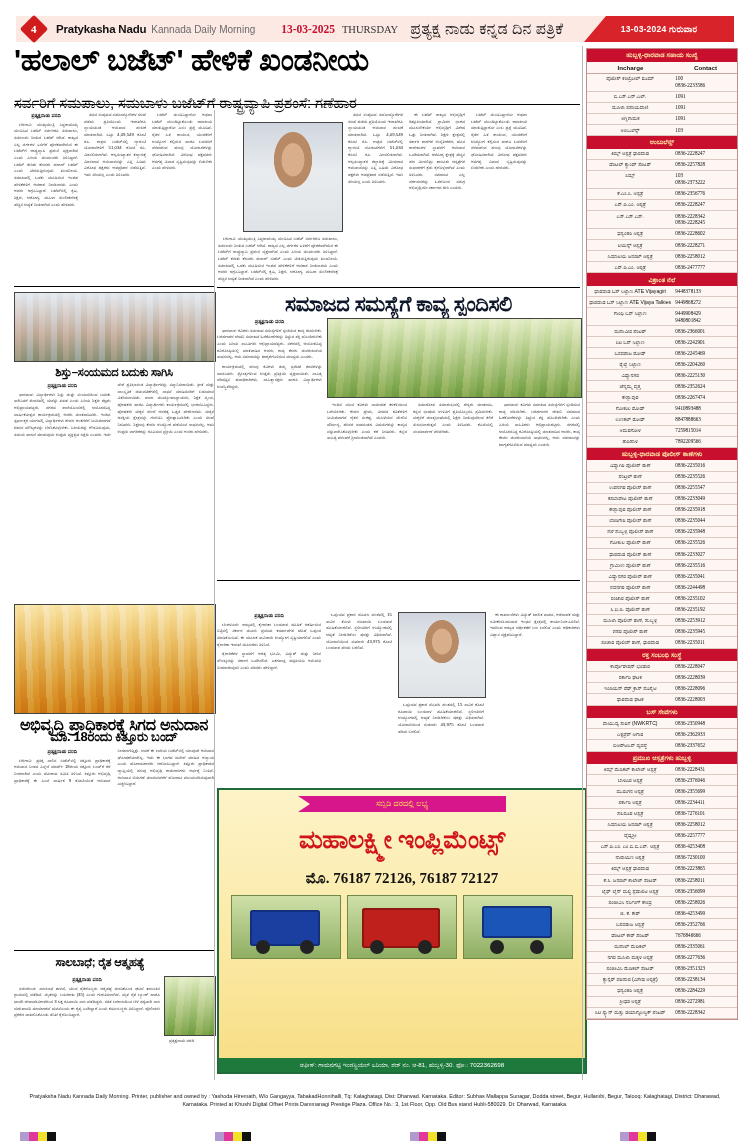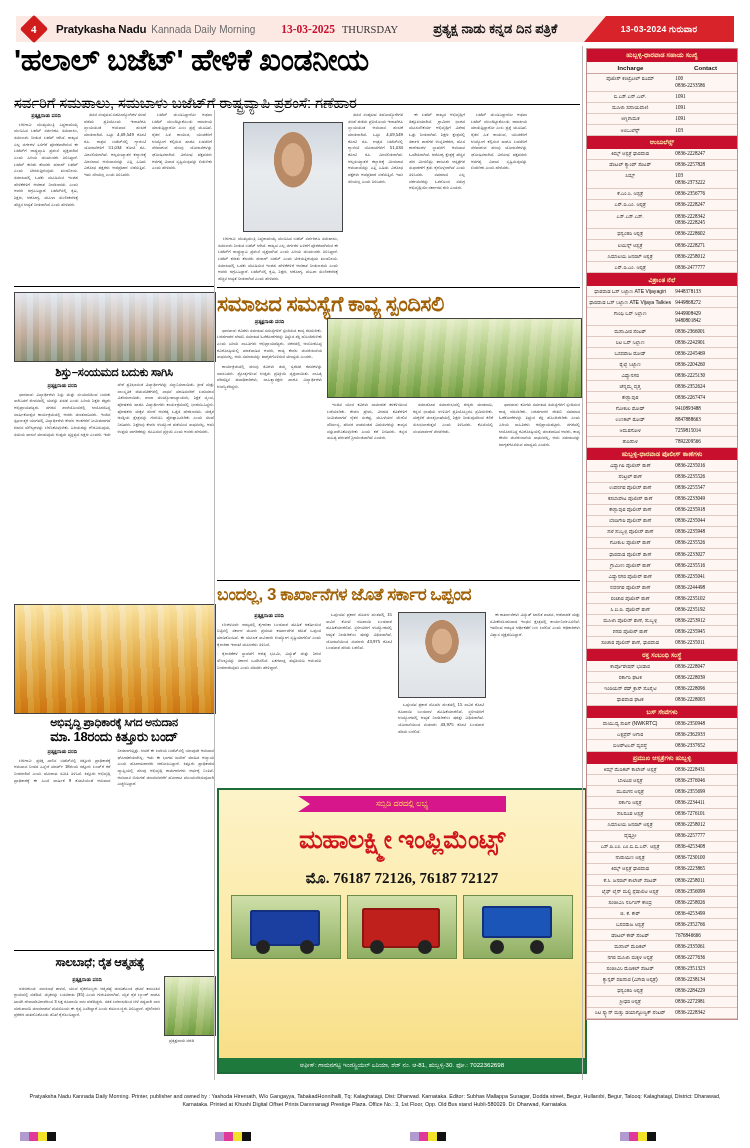--- a/index.html
+++ b/index.html
@@ -7,21 +7,21 @@
   .page{width:750px;height:1148px;position:relative;background:#ffffff;}
 
   
   .masthead{position:absolute;left:16px;top:16px;width:718px;height:26px;background:#fce9e4;display:flex;align-items:center;}
   .mh-diamond{width:20px;height:20px;background:#d01c1c;transform:rotate(45deg);margin-left:8px;display:flex;align-items:center;justify-content:center;border-radius:2px;}
   .mh-diamond span{transform:rotate(-45deg);color:#fff;font-size:11px;font-weight:bold;font-family:"Liberation Serif",serif;}
   .mh-name{margin-left:12px;font-size:11.5px;font-weight:bold;font-family:"Liberation Sans",sans-serif;color:#111;letter-spacing:-.2px;text-align:right;}
   .mh-sub{margin-left:5px;font-size:10px;color:#6a6a6a;}
   .mh-date{margin-left:26px;font-size:11.5px;font-weight:bold;color:#c8102e;font-family:"Liberation Serif",serif;}
   .mh-day{margin-left:7px;font-size:10.5px;color:#333;font-family:"Liberation Serif",serif;}
-  .mh-kn{margin-left:35px;font-size:13px;color:#111;font-weight:bold;}
+  .mh-kn{margin-left:12px;font-size:16px;color:#111;font-weight:normal;}
   .mh-redband{position:absolute;right:0;top:0;height:26px;width:150px;background:#d8232a;
     clip-path:polygon(22px 0,150px 0,150px 26px,0 26px);display:flex;align-items:center;justify-content:center;}
   .mh-redband span{color:#fff;font-size:8.5px;font-weight:bold;letter-spacing:.2px;}
 
   
   .headline-wrap{position:absolute;left:14px;top:44px;width:566px;}
   .headline{font-size:30px;font-weight:bold;letter-spacing:-.5px;line-height:1.08;color:#000;white-space:nowrap;}
   .subhead{font-size:15px;margin-top:18px;color:#000;white-space:nowrap;letter-spacing:-.2px;}
   .rule-under{position:absolute;left:14px;top:104px;width:566px;height:1px;background:#000;}
 
@@ -42,25 +42,25 @@
      repeating-linear-gradient(95deg,#9db977 0 7px,#7ea05c 7px 14px,#c3cf8d 14px 21px),
      linear-gradient(180deg,#dfe8c9,#6f8f4e);background-blend-mode:soft-light,normal;}
   .saffron{background:
      repeating-linear-gradient(88deg,#e79b3c 0 6px,#c87a26 6px 13px,#f0c37a 13px 19px),
      linear-gradient(180deg,#f6e3c2,#b9762a);background-blend-mode:soft-light,normal;}
   .portrait-man{background:
      radial-gradient(ellipse at 50% 34%,#d8ae8b 0 16%,#b98a66 17% 27%,transparent 28%),
      linear-gradient(180deg,#cfd6dd 0%,#e9ecef 45%,#dfe3e7 100%);}
 
   .mini-head{font-size:11.5px;font-weight:bold;text-align:center;letter-spacing:-.3px;color:#000;}
-  .mini-head2{font-size:11px;font-weight:bold;text-align:center;letter-spacing:-.3px;color:#000;}
+  .mini-head2{font-size:16px;font-weight:bold;text-align:center;letter-spacing:-.3px;color:#000;}
   .sec-rule{height:1px;background:#000;}
   .vrule{position:absolute;width:1px;background:#b9b9b9;}
 
-  .big-mid-head{position:absolute;font-size:21px;font-weight:bold;text-align:left;letter-spacing:-.5px;color:#a16207;white-space:nowrap;}
+  .big-mid-head{position:absolute;font-size:21px;font-weight:bold;text-align:center;letter-spacing:-.5px;color:#0f172a;white-space:nowrap;}
 
   
   .sidebar{position:absolute;left:586px;top:48px;width:150px;border:1px solid #c08c8c;background:#fdf6f2;}
   .sb-head{background:#c8102e;color:#ffe9a8;font-size:6.4px;font-weight:bold;text-align:center;padding:2.4px 1px;letter-spacing:.1px;}
   .sb-colhead{display:flex;border-bottom:1px solid #c9a59e;background:#fdf6f2;}
   .sb-colhead div{font-size:6.2px;font-weight:bold;text-align:center;padding:2px 0;color:#111;font-family:"Liberation Sans",sans-serif;}
   .sb-colhead .c1{width:58%;} .sb-colhead .c2{width:42%;}
   .sb-row{display:flex;border-bottom:1px solid #e0c9c2;}
   .sb-row .n{width:58%;font-size:5.1px;text-align:center;padding:1.6px 2px;color:#111;line-height:1.3;}
   .sb-row .v{width:42%;font-size:5.1px;padding:1.6px 2px;color:#111;line-height:1.35;font-family:"Liberation Serif",serif;}
@@ -163,21 +163,20 @@
     <p>ಇಂದಿನ ಯುವ ಕವಿಗಳು ಸಾಮಾಜಿಕ ಕಳಕಳಿಯಿಂದ ಬರೆಯಬೇಕು. ಕೇವಲ ಪ್ರೇಮ, ವಿರಹದ ಕವಿತೆಗಳಿಗೆ ಸೀಮಿತವಾಗದೆ ರೈತರ ಸಂಕಷ್ಟ, ಮಹಿಳೆಯರ ಮೇಲಿನ ದೌರ್ಜನ್ಯ, ಪರಿಸರ ನಾಶದಂತಹ ವಿಷಯಗಳನ್ನು ಕಾವ್ಯದ ವಸ್ತುವಾಗಿಸಿಕೊಳ್ಳಬೇಕು ಎಂದು ಕರೆ ನೀಡಿದರು. ಕನ್ನಡ ಸಾಹಿತ್ಯ ಪರಂಪರೆ ಶ್ರೀಮಂತವಾಗಿದೆ ಎಂದರು.</p>
   </div>
   <div class="col" style="left:413px;top:402px;width:80px;height:172px;">
     <p>ಸಮಾರೋಪ ಸಮಾರಂಭದಲ್ಲಿ ಗಣ್ಯರು ಮಾತನಾಡಿ, ಕನ್ನಡ ಭಾಷೆಯ ಉಳಿವಿಗೆ ಪ್ರತಿಯೊಬ್ಬರೂ ಶ್ರಮಿಸಬೇಕು. ಮಕ್ಕಳಿಗೆ ಮಾತೃಭಾಷೆಯಲ್ಲಿ ಶಿಕ್ಷಣ ನೀಡುವುದರಿಂದ ಕಲಿಕೆ ಸುಲಭವಾಗುತ್ತದೆ ಎಂದು ತಿಳಿಸಿದರು. ಕೊನೆಯಲ್ಲಿ ವಂದನಾರ್ಪಣೆ ನೆರವೇರಿತು.</p>
   </div>
   <div class="col" style="left:499px;top:402px;width:81px;height:172px;">
     <p>ಧಾರವಾಡ: ಕವಿಗಳು ಸಮಾಜದ ಸಮಸ್ಯೆಗಳಿಗೆ ಸ್ಪಂದಿಸುವ ಕಾವ್ಯ ರಚಿಸಬೇಕು. ಬರಹಗಾರರ ಲೇಖನಿ ಸಮಾಜದ ಓರೆಕೋರೆಗಳನ್ನು ತಿದ್ದುವ ಶಕ್ತಿ ಹೊಂದಿರಬೇಕು ಎಂದು ಹಿರಿಯ ಸಾಹಿತಿಗಳು ಅಭಿಪ್ರಾಯಪಟ್ಟರು. ನಗರದಲ್ಲಿ ಆಯೋಜಿಸಿದ್ದ ಕವಿಗೋಷ್ಠಿಯಲ್ಲಿ ಮಾತನಾಡಿದ ಅವರು, ಕಾವ್ಯ ಕೇವಲ ಮನರಂಜನೆಯ ಸಾಧನವಲ್ಲ, ಅದು ಸಮಾಜವನ್ನು ಜಾಗೃತಗೊಳಿಸುವ ಮಾಧ್ಯಮ ಎಂದರು.</p>
   </div>
 
   <div class="sec-rule" style="position:absolute;left:217px;top:580px;width:363px;"></div>
-  <div class="big-mid-head" style="left:217px;top:585px;width:363px;font-size:17px;">ಬಂದಲ್ಲ, 3 ಕಾರ್ಖಾನೆಗಳ ಜೊತೆ ಸರ್ಕಾರ ಒಪ್ಪಂದ</div>
 
   <div class="col" style="left:217px;top:612px;width:104px;height:168px;">
     <div class="byline">ಪ್ರತ್ಯಕ್ಷನಾಡು ವರದಿ</div>
     <p>ಬೆಂಗಳೂರು: ರಾಜ್ಯದಲ್ಲಿ ಕೈಗಾರಿಕಾ ಬಂಡವಾಳ ಹೂಡಿಕೆ ಆಕರ್ಷಿಸುವ ನಿಟ್ಟಿನಲ್ಲಿ ಸರ್ಕಾರ ಮೂರು ಪ್ರಮುಖ ಕಾರ್ಖಾನೆಗಳ ಜೊತೆ ಒಪ್ಪಂದ ಮಾಡಿಕೊಂಡಿದೆ. ಈ ಮೂಲಕ ಸಾವಿರಾರು ಉದ್ಯೋಗ ಸೃಷ್ಟಿಯಾಗಲಿದೆ ಎಂದು ಕೈಗಾರಿಕಾ ಇಲಾಖೆ ಮೂಲಗಳು ತಿಳಿಸಿವೆ.</p>
     <p>ಕೈಗಾರಿಕೆಗಳ ಸ್ಥಾಪನೆಗೆ ಅಗತ್ಯ ಭೂಮಿ, ವಿದ್ಯುತ್ ಮತ್ತು ನೀರಿನ ಸೌಲಭ್ಯವನ್ನು ಸರ್ಕಾರ ಒದಗಿಸಲಿದೆ. ಏಕಗವಾಕ್ಷಿ ಪದ್ಧತಿಯಡಿ ಅನುಮತಿ ನೀಡಲಾಗುವುದು ಎಂದು ಸಚಿವರು ಹೇಳಿದ್ದಾರೆ.</p>
   </div>
   <div class="col" style="left:326px;top:612px;width:66px;height:168px;">
     <p>ಒಪ್ಪಂದದ ಪ್ರಕಾರ ಮೊದಲ ಹಂತದಲ್ಲಿ 15 ಸಾವಿರ ಕೋಟಿ ರೂಪಾಯಿ ಬಂಡವಾಳ ಹೂಡಿಕೆಯಾಗಲಿದೆ. ಸ್ಥಳೀಯರಿಗೆ ಉದ್ಯೋಗದಲ್ಲಿ ಆದ್ಯತೆ ನೀಡಬೇಕೆಂಬ ಷರತ್ತು ವಿಧಿಸಲಾಗಿದೆ. ಯೋಜನೆಯಿಂದ ಸುಮಾರು 43,975 ಕೋಟಿ ಬಂಡವಾಳ ಹರಿದು ಬರಲಿದೆ.</p>
   </div>
   <div class="photo portrait-man" style="left:398px;top:612px;width:86px;height:84px;"></div>

